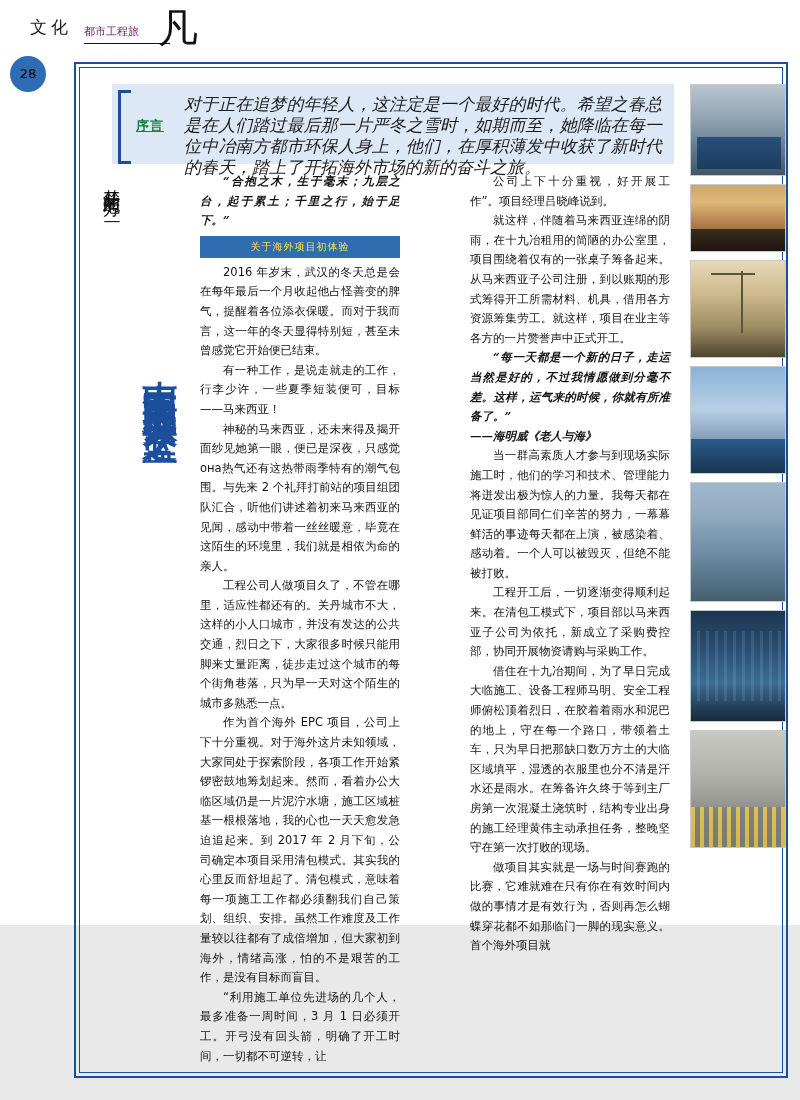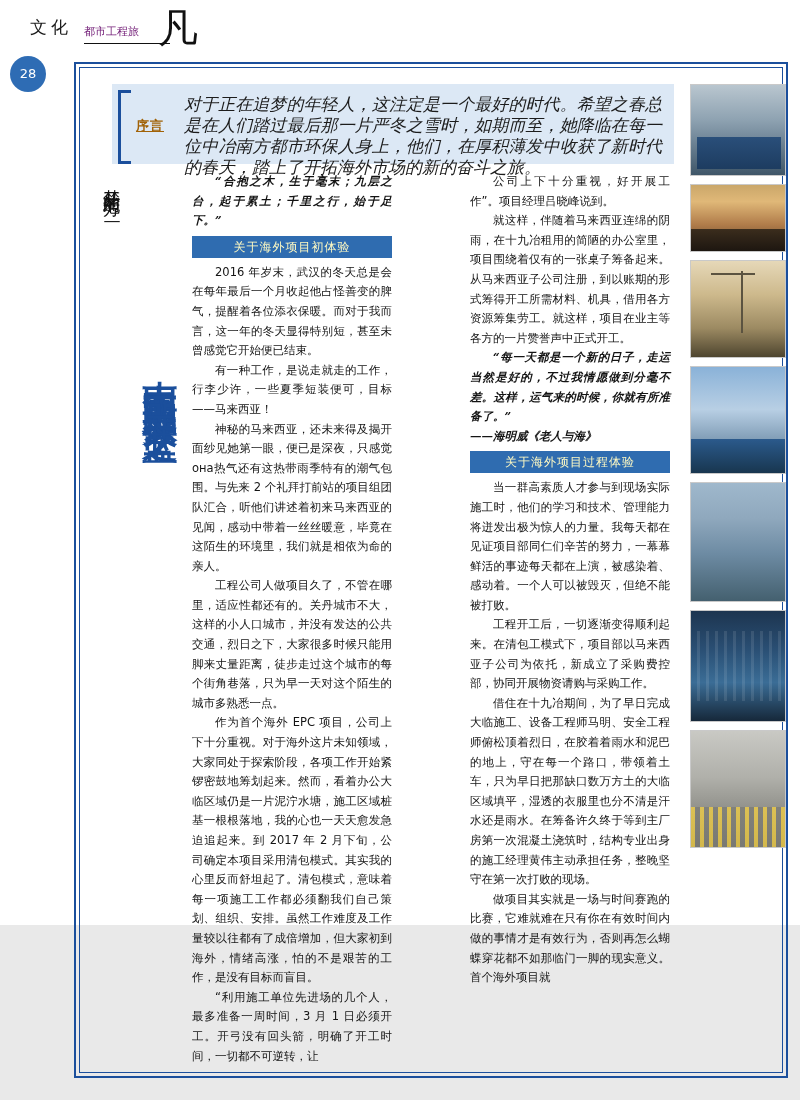--- a/index.html
+++ b/index.html
@@ -61,21 +61,21 @@
     line-height: 40px;
     color: #111;
     font-family: "DejaVu Serif", "Liberation Serif", serif;
   }
   .folio {
     position: absolute;
     left: 10px; top: 56px;
     width: 36px; height: 36px;
     background: #2e6cb4;
     border-radius: 50%;
-    color: #ffffff;
+    color: #000000;
     font-size: 13px;
     text-align: center;
     line-height: 36px;
   }
 
   
   .frame {
     position: absolute;
     left: 74px; top: 62px;
     width: 714px; height: 1016px;
@@ -170,21 +170,21 @@
     left: 6px; top: 6px;
     width: 10px; height: 68px;
     border: 3px solid #1b4f9c;
     border-right: none;
   }
   .preface-label {
     position: absolute;
     left: 24px; top: 33px;
     font-size: 13px;
     font-weight: bold;
-    color: #a16207;
+    color: #15803d;
     letter-spacing: 1px;
     text-decoration: underline;
   }
   .preface-text {
     position: absolute;
     left: 72px; top: 10px;
     width: 478px;
     font-size: 17px;
     line-height: 21px;
     color: #1c1c1c;
@@ -245,27 +245,27 @@
     font-weight: bold;
     text-indent: 2em;
   }
   .col p.sig {
     text-align: left;
     font-family: "DejaVu Serif", "Liberation Serif", serif;
     font-style: italic;
     font-weight: bold;
     text-indent: 0;
   }
-  .col-mid { left: 192px; }
+  .col-mid { left: 200px; }
   .col-right { left: 470px; }
 
   .subhead {
     background: #2f6cb0;
-    color: #fef9c3;
-    font-size: 12px;
+    color: #fde047;
+    font-size: 10px;
     line-height: 22px;
     height: 22px;
     text-align: center;
     margin: 5px 0 5px 0;
     letter-spacing: 1px;
     text-indent: 0 !important;
   }
 </style>
 </head>
 <body>
@@ -306,21 +306,20 @@
       <p>工程公司人做项目久了，不管在哪里，适应性都还有的。关丹城市不大，这样的小人口城市，并没有发达的公共交通，烈日之下，大家很多时候只能用脚来丈量距离，徒步走过这个城市的每个街角巷落，只为早一天对这个陌生的城市多熟悉一点。</p>
       <p>作为首个海外 EPC 项目，公司上下十分重视。对于海外这片未知领域，大家同处于探索阶段，各项工作开始紧锣密鼓地筹划起来。然而，看着办公大临区域仍是一片泥泞水塘，施工区域桩基一根根落地，我的心也一天天愈发急迫追起来。到 2017 年 2 月下旬，公司确定本项目采用清包模式。其实我的心里反而舒坦起了。清包模式，意味着每一项施工工作都必须翻我们自己策划、组织、安排。虽然工作难度及工作量较以往都有了成倍增加，但大家初到海外，情绪高涨，怕的不是艰苦的工作，是没有目标而盲目。</p>
       <p>“利用施工单位先进场的几个人，最多准备一周时间，3 月 1 日必须开工。开弓没有回头箭，明确了开工时间，一切都不可逆转，让</p>
     </div>
 
   <div class="col col-right" id="col-right">
       <p>公司上下十分重视，好开展工作”。项目经理吕晓峰说到。</p>
       <p>就这样，伴随着马来西亚连绵的阴雨，在十九冶租用的简陋的办公室里，项目围绕着仅有的一张桌子筹备起来。从马来西亚子公司注册，到以账期的形式筹得开工所需材料、机具，借用各方资源筹集劳工。就这样，项目在业主等各方的一片赞誉声中正式开工。</p>
       <p class="quote">“每一天都是一个新的日子，走运当然是好的，不过我情愿做到分毫不差。这样，运气来的时候，你就有所准备了。”</p>
       <p class="sig">——海明威《老人与海》</p>
-      <div class="subhead">关于海外项目过程体验</div>
       <p>当一群高素质人才参与到现场实际施工时，他们的学习和技术、管理能力将迸发出极为惊人的力量。我每天都在见证项目部同仁们辛苦的努力，一幕幕鲜活的事迹每天都在上演，被感染着、感动着。一个人可以被毁灭，但绝不能被打败。</p>
       <p>工程开工后，一切逐渐变得顺利起来。在清包工模式下，项目部以马来西亚子公司为依托，新成立了采购费控部，协同开展物资请购与采购工作。</p>
       <p>借住在十九冶期间，为了早日完成大临施工、设备工程师马明、安全工程师俯松顶着烈日，在胶着着雨水和泥巴的地上，守在每一个路口，带领着土车，只为早日把那缺口数万方土的大临区域填平，湿透的衣服里也分不清是汗水还是雨水。在筹备许久终于等到主厂房第一次混凝土浇筑时，结构专业出身的施工经理黄伟主动承担任务，整晚坚守在第一次打败的现场。</p>
       <p>做项目其实就是一场与时间赛跑的比赛，它难就难在只有你在有效时间内做的事情才是有效行为，否则再怎么蝴蝶穿花都不如那临门一脚的现实意义。首个海外项目就</p>
     </div>
 
   <div class="photo-rail">
     <div class="photo ph1"></div>
     <div class="photo ph2"></div>
     <div class="photo ph3"></div>

